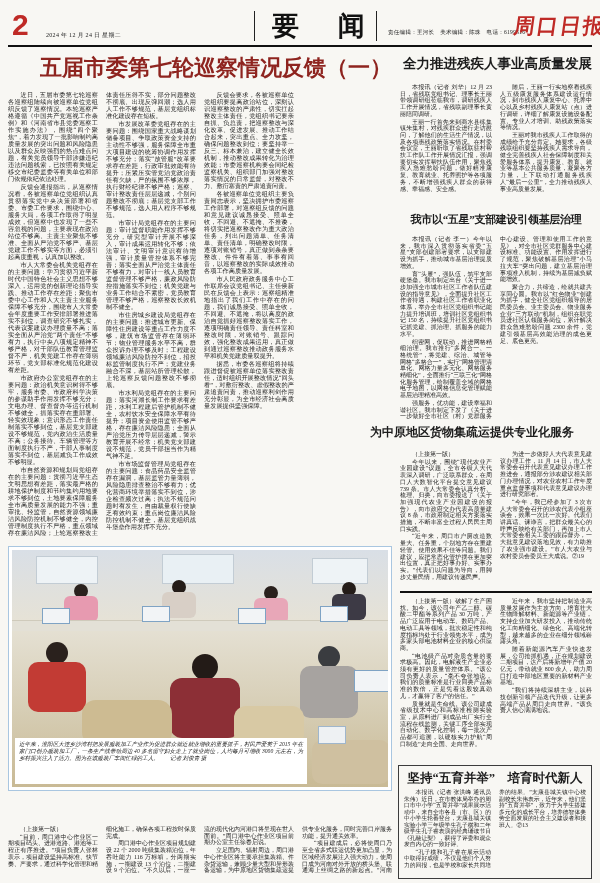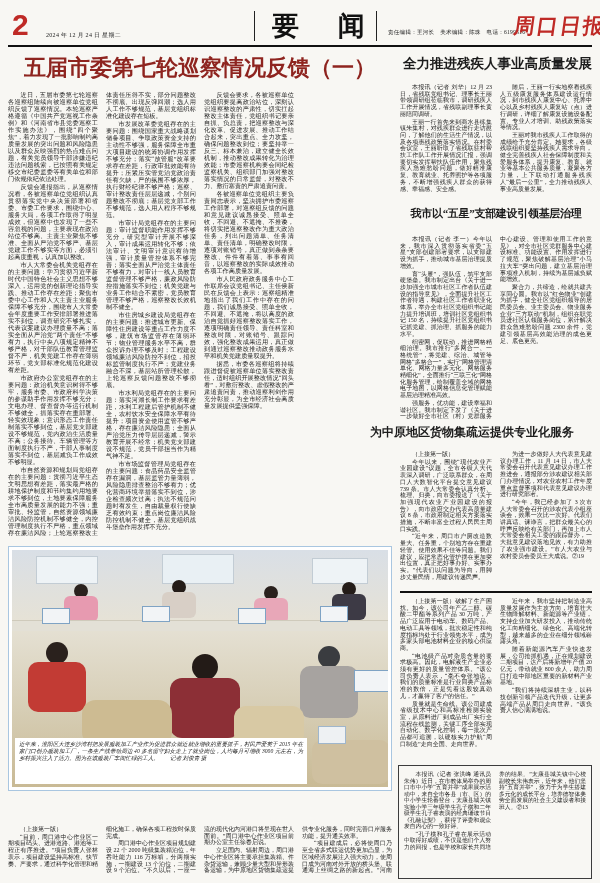--- a/index.html
+++ b/index.html
@@ -46,21 +46,21 @@
 
   <div class="abs pagenum" style="left:12px;top:10px;">2</div>
   <div class="abs hdr-small" style="left:46px;top:31px;">2024 年 12 月 24 日  星期二</div>
   <div class="abs vbar" style="left:254px;top:11px;height:30px;"></div>
   <div class="abs section-title" style="left:272px;top:8px;">要 闻</div>
   <div class="abs vbar" style="left:376px;top:11px;height:30px;"></div>
   <div class="abs hdr-small" style="left:388px;top:29px;font-size:5.5px;">责任编辑：王河长　美术编辑：陈珠　电话：6199516</div>
   <div class="abs masthead" style="left:514px;top:12px;">周口日报</div>
   <div class="abs hrule" style="left:8px;top:45px;width:584px;"></div>
 
-  <div class="abs hl hl-a" style="left:8px;top:55px;width:384px;">五届市委第七轮巡察情况反馈（一）</div>
+  <div class="abs hl hl-a" style="left:24px;top:55px;width:384px;">五届市委第七轮巡察情况反馈（一）</div>
   <div class="abs art-body c4 fs-a" style="left:8px;top:91px;width:384px;height:450px;">
       <p>近日，五届市委第七轮巡察各巡察组陆续向被巡察单位党组织反馈了巡察情况。本轮巡察严格遵循《中国共产党巡视工作条例》和《河南省市县党委巡察工作实施办法》，围绕“四个聚焦”，着力发现了一批影响制约高质量发展的突出问题和风险隐患以及群众反映强烈的热点难点问题，有关党员领导干部涉嫌违纪违法问题线索，已按照有关规定移交市纪委监委等有关单位和部门依规依纪依法处理。</p>
       <p>反馈会通报指出，从巡察情况看，各被巡察单位党组织认真贯彻落实党中央决策部署和省委、市委工作要求，围绕中心、服务大局，各项工作取得了明显成效，但巡察中也发现了一些不容忽视的问题，主要表现在政治站位不够高、主责主业聚焦不够准、全面从严治党不够严、基层党建工作不够实等方面，必须引起高度重视，认真加以整改。</p>
       <p>市人大常委会机关党组存在的主要问题：学习贯彻习近平新时代中国特色社会主义思想不够深入，运用党的创新理论指导实践、推动工作存在差距；聚焦市委中心工作和人大主责主业服务保障不够充分，围绕市人大常委会年度重要工作安排部署推进落实不到位，调查研究不够扎实，代表议案建议办理质量不高；落实全面从严治党“两个责任”不够有力，执行中央八项规定精神不够严格，对干部队伍教育管理监督不严，机关党建工作存在薄弱环节，党支部标准化规范化建设有差距。</p>
       <p>市政府办公室党组存在的主要问题：政治机关意识树得不够牢，服务市委、市政府科学决策的参谋助手作用发挥不够充分；文电办理、督查督办等运行机制不够健全，抓落实存在重部署、轻实效现象；意识形态工作责任制落实不够到位，基层党支部建设不够规范，党内政治生活质量不高；公务接待、车辆管理等方面制度执行不严，干部人事制度落实不到位，基层减负工作成效不够明显。</p>
       <p>市自然资源和规划局党组存在的主要问题：贯彻习近平生态文明思想有差距，落实最严格的耕地保护制度和节约集约用地要求不够到位，土地要素保障服务全市高质量发展的能力不强；重审批、轻监管，自然资源领域廉洁风险防控机制不够健全，内控管理制度执行不严格，重点领域存在廉洁风险；上轮巡察整改主体责任压得不实，部分问题整改不彻底、出现反弹回潮；选人用人工作不够规范，基层党组织标准化建设存在短板。</p>
       <p>市发展改革委党组存在的主要问题：围绕国家重大战略谋划储备项目、争取政策资金支持的主动性不够强，服务保障全市重大项目建设的统筹协调作用发挥不够充分；落实“放管服”改革要求存在差距，行政审批效能有待提升；压紧压实管党治党政治责任有欠缺，严的氛围不够浓厚，执行财经纪律不够严格；巡察、审计整改责任层层递减，个别问题整改不彻底；基层党支部工作不够规范，选人用人程序不够规范。</p>
       <p>市审计局党组存在的主要问题：审计监督职能作用发挥不够充分，研究型审计开展不够深入，审计成果运用转化不够；依法审计、文明审计意识有待增强，审计质量管控体系不够完善；落实全面从严治党主体责任不够有力，对审计一线人员教育监督管理不够严格，廉政风险防控措施落实不到位；机关党建与业务工作结合不紧密，党员教育管理不够严格，巡察整改长效机制不健全。</p>
       <p>市住房城乡建设局党组存在的主要问题：推进城市更新、保障性住房建设等重点工作力度不够，建筑市场监管存在薄弱环节；物业管理服务水平不高，群众投诉办理不够及时；工程建设领域廉洁风险防控不到位，招投标监管制度执行不严；党建业务融合不深，基层站所管理松散，上轮巡察反馈问题整改不够彻底。</p>
       <p>市水利局党组存在的主要问题：落实河湖长制工作要求有差距，水利工程建后管护机制不健全，农村饮水安全保障水平有待提升；项目资金使用监管不够严格，存在廉洁风险隐患；全面从严治党压力传导层层递减，警示教育开展不经常；机关党支部建设不规范，党员干部担当作为精气神不足。</p>
@@ -120,21 +120,21 @@
     </div>
 
   <div class="abs hl hl-b" style="left:400px;top:56px;width:192px;text-align:right;">全力推进残疾人事业高质量发展</div>
   <div class="abs art-body c2 fs-s" style="left:400px;top:84px;width:192px;height:113px;">
       <p>本报讯（记者 刘华）12 月 23 日，省残联党组书记、理事长王丽带领调研组莅临我市，调研残疾人工作开展情况，省残联副理事长黄丽陪同调研。</p>
       <p>王丽一行首先来到商水县练集镇朱集村，对残疾群众进行走访慰问，了解他们的生活生产情况，以及各项惠残政策落实情况。在村委会议室，王丽听取了省残联驻村帮扶工作队工作开展情况汇报，强调要切实发挥帮扶队伍作用，聚焦残疾人急难愁盼问题，做好精准康复、教育就业、托养照护等各项服务，不断增强残疾人群众的获得感、幸福感、安全感。</p>
       <p>随后，王丽一行实地察看残疾人五级康复服务体系建设运行情况，到市残疾人康复中心、托养中心以及乡村残疾人康复站（点）进行调研，详细了解康复设施设备配置、专业人才培训、助残政策落实等情况。</p>
       <p>王丽对我市残疾人工作取得的成绩给予充分肯定。她要求，各级残联组织要坚持残疾人需求导向，健全完善残疾人社会保障制度和关爱服务体系，提升康复、教育、就业等基本公共服务质量，凝聚各方力量，上下联动打通服务残疾人“最后一公里”，全力推动残疾人事业高质量发展。</p>
     </div>
 
-  <div class="abs hl hl-c" style="left:400px;top:207px;width:192px;">我市以“五星”支部建设引领基层治理</div>
+  <div class="abs hl hl-c" style="left:400px;top:213px;width:192px;">我市以“五星”支部建设引领基层治理</div>
   <div class="abs art-body c2 fs-s" style="left:400px;top:236px;width:192px;height:184px;">
       <p>本报讯（记者 李一）今年以来，我市深入贯彻落实省委“五星”支部创建部署要求，以支部建设为抓手，推动城市基层治理提质增效。</p>
       <p>育“头雁”，强队伍，筑牢支部硬堡垒。我市制定出台《关于进一步加强全市城市社区工作者队伍建设的指导意见》，全面提升社区工作者待遇，构建社区工作者职业化体系，举办全市社区党组织书记能力提升培训班，培训社区党组织书记 150 名，持续提升社区党组织书记抓党建、抓治理、抓服务的能力水平。</p>
       <p>织密网，促联动，推进网格精细治理。我市推行“多网合一、一格统管”，将党建、综治、城管等网格“多格合一”，实行“网格管理清单化、网格力量多元化、网格服务精细化”，全面推行“三联三化”网格化服务管理，绘制覆盖全域的网格电子地图，以网格信息化管理赋能基层治理精准高效。</p>
       <p>强服务，优功能，建设幸福和谐社区。我市制定下发了《关于进一步做好全市社区（村）党群服务中心建设、管理和使用工作的意见》，对全市社区党群服务中心建设标准、功能设置、作用发挥进行了规范，聚焦破解基层治理“小马拉大车”突出问题，建立基层治理事项准入机制，持续为基层减负赋能增效。</p>
       <p>聚合力，共缔造，绘就共建共享同心圆。我市以“红色物业”创建为抓手，健全社区党组织领导的居民委员会、业主委员会、物业服务企业“三方联动”机制，组织在职党员进社区认领服务岗位，累计解决群众急难愁盼问题 2300 余件，党建引领基层高效能治理的成色更足、底色更亮。</p>
     </div>
 
   <div class="abs hl hl-d" style="left:352px;top:426px;width:240px;">为中原地区货物集疏运提供专业化服务</div>
   <div class="abs art-body c2 fs-s" style="left:400px;top:451px;width:192px;height:134px;">
@@ -149,19 +149,20 @@
   <div class="abs art-body c2 fs-s" style="left:400px;top:598px;width:192px;height:161px;">
       <p>（上接第一版）破解了生产困扰。如今，该公司年产乙二醇、碳酸二甲酯等系列产品 30 万吨，产品广泛应用于电动车、数码产品、电动工具等领域，批次稳定性和纯度指标均处于行业领先水平，成为多家头部电池材料企业的核心供应商。</p>
       <p>“电池级产品对杂质含量的要求极高。因此，电解液生产企业必须有更好的质量管控体系。”该公司负责人表示，“毫不夸张地说，我们的质量标准是行业同类产品标准的数倍，正是凭着这股较真劲儿，才赢得了客户的信任。”</p>
       <p>质量就是生命线。该公司建成省级技术中心和高标准检测实验室，从原料进厂到成品出厂实行全流程在线监测，关键工序全部实现自动化、数字化控制，每一批次产品都可追溯，以硬核实力护航“周口制造”走向全国、走向世界。</p>
       <p>近年来，我市坚持把制造业高质量发展作为主攻方向，培育壮大生物降解材料、新能源等产业链，支持企业加大研发投入，推动传统化工向精细化、绿色化、高端化转型，越来越多的企业在细分领域崭露头角。</p>
       <p>随着新能源汽车产业快速发展，公司抢抓机遇，正在规划建设二期项目，达产后将新增年产值 20 亿元，带动就业 800 余人，助力周口打造中部地区重要的新材料产业基地。</p>
       <p>“我们将持续深耕主业，以科技创新引领产品迭代升级，让更多高端产品从周口走向世界。”该负责人信心满满地说。</p>
     </div>
 
   <div class="abs ebox" style="left:398px;top:765px;width:194px;height:114px;">
+    <div class="hl hl-e" style="margin-bottom:4px;">坚持“五育并举”　培育时代新人</div>
     <div class="art-body c2 fs-e" style="height:82px;">
         <p>本报讯（记者 张洪峰 通讯员 朱伟）近日，在市教体局举办的周口市中小学“五育并举”成果展示活动中，来自全市各县（市、区）的中小学生轮番登台，太康县城关镇实验小学三年级学生孔子横和二年级学生孔子睿表演的经典诵读节目《孔融让梨》，获得了评委和观众发自内心的一致好评。</p>
         <p>“孔子横和孔子睿在展示活动中取得好成绩，不仅是他们个人努力的回报，也是学校和家长共同培养的结果。”太康县城关镇中心校副校长朱伟表示，近年来，他们坚持“五育并举”，致力于为学生搭建多元化的成长平台，培养德智体美劳全面发展的社会主义建设者和接班人。②13</p>
       </div>
   </div>
 
 </div>
 
 </body></html>

